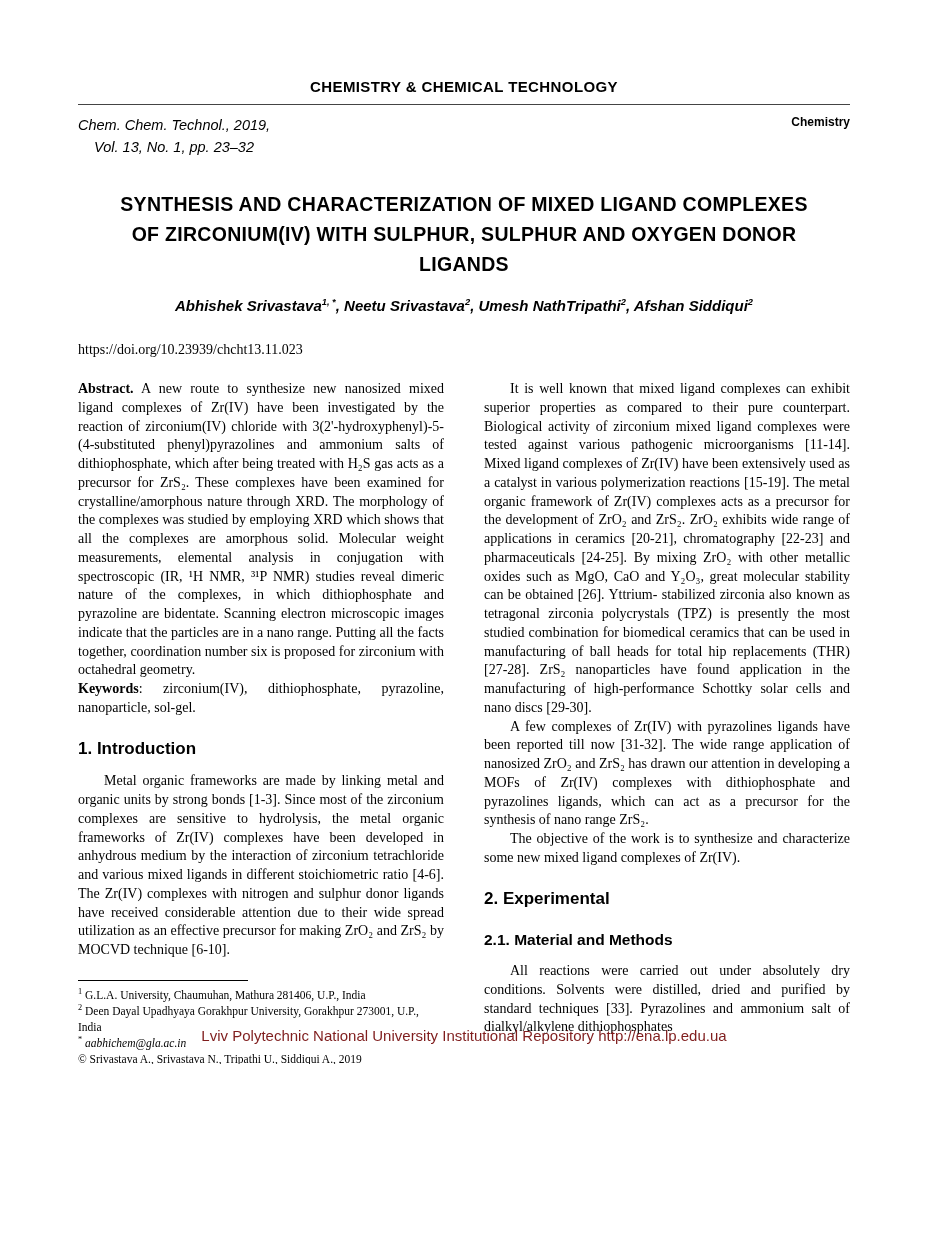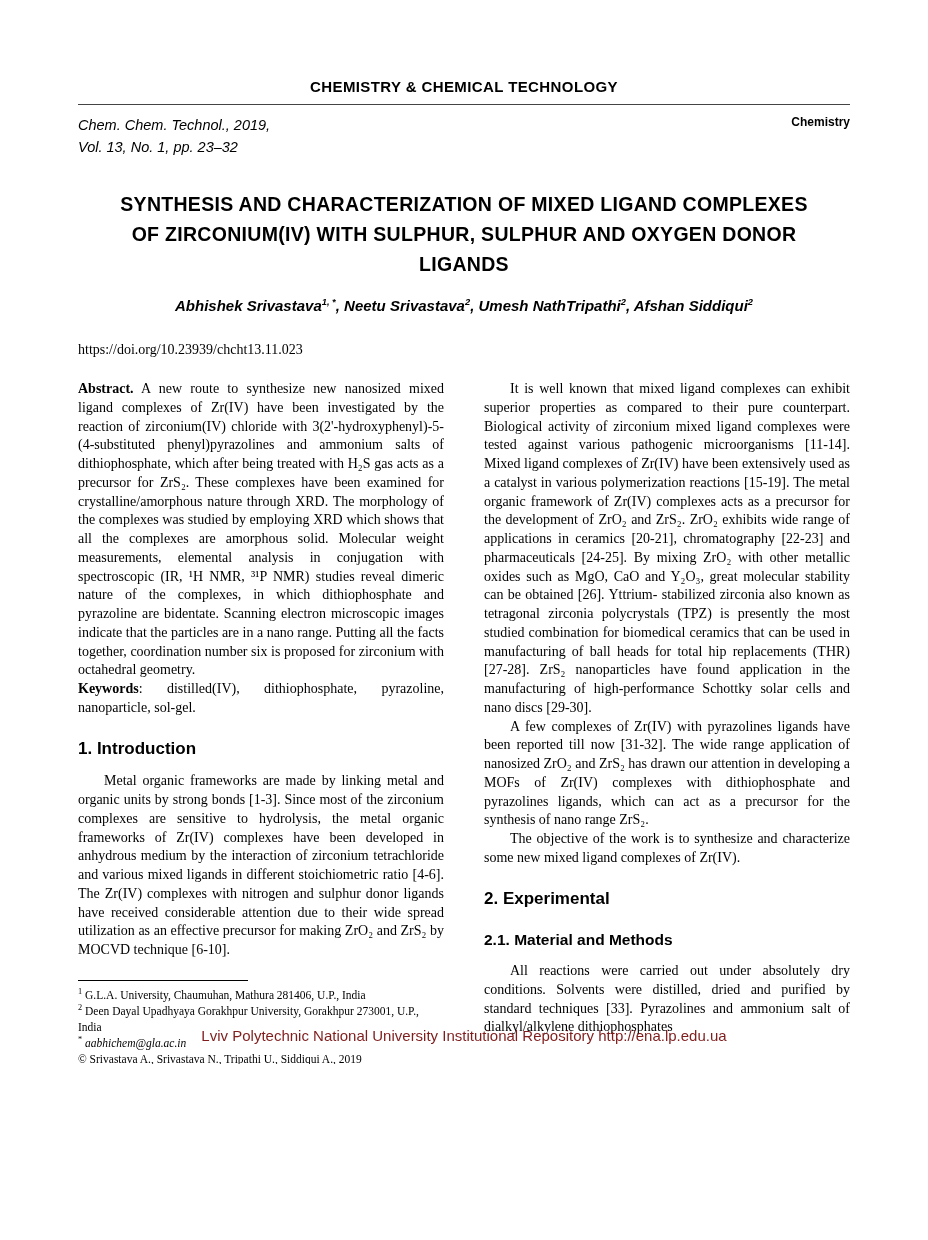--- a/index.html
+++ b/index.html
@@ -9,21 +9,21 @@
     font-family:"Liberation Serif","DejaVu Serif",serif; color:#000;
   }
   .content { padding:78px 78px 0 78px; box-sizing:border-box; }
 
   .journal-header {
     text-align:center; font-family:"Liberation Sans","DejaVu Sans",sans-serif;
     font-weight:bold; font-size:15px; letter-spacing:0.4px;
   }
   .header-rule { border:none; border-top:1px solid #444; margin:9px 0 10px 0; }
 
-  .cite-row { display:flex; justify-content:space-between; align-items:flex-start; margin-top:8px; }
+  .cite-row { display:flex; justify-content:space-between; align-items:flex-start; margin-top:8px;text-align:center; }
   .cite-left {
     font-family:"Liberation Sans","DejaVu Sans",sans-serif; font-style:italic;
     font-size:14.5px; line-height:1.5;
   }
   .cite-right {
     font-family:"Liberation Sans","DejaVu Sans",sans-serif; font-weight:bold; font-size:12px;
   }
 
   .title {
     font-family:"Liberation Sans","DejaVu Sans",sans-serif; font-weight:bold;
@@ -88,21 +88,21 @@
 
     <div class="authors"><span><span>Abhishek Srivastava</span><sup>1, *</sup></span><span>, </span><span><span>Neetu Srivastava</span><sup>2</sup></span><span>, </span><span><span>Umesh NathTripathi</span><sup>2</sup></span><span>, </span><span><span>Afshan Siddiqui</span><sup>2</sup></span></div>
 
     <div class="doi">https://doi.org/10.23939/chcht13.11.023</div>
 
     <div class="columns">
 
       <div class="col col-left">
         <p class="abstract"><b>Abstract.</b><span> A new route to synthesize new nanosized mixed ligand complexes of Zr(IV) have been investigated by the reaction of zirconium(IV) chloride with 3(2'-hydroxyphenyl)-5-(4-substituted phenyl)pyrazolines and ammonium salts of dithiophosphate, which after being treated with H₂S gas acts as a precursor for ZrS₂. These complexes have been examined for crystalline/amorphous nature through XRD. The morphology of the complexes was studied by employing XRD which shows that all the complexes are amorphous solid. Molecular weight measurements, elemental analysis in conjugation with spectroscopic (IR, ¹H NMR, ³¹P NMR) studies reveal dimeric nature of the complexes, in which dithiophosphate and pyrazoline are bidentate. Scanning electron microscopic images indicate that the particles are in a nano range. Putting all the facts together, coordination number six is proposed for zirconium with octahedral geometry.</span></p>
 
-        <p class="keywords"><b>Keywords</b><span>: distilled(IV), dithiophosphate, pyrazoline, nanoparticle, sol-gel.</span></p>
+        <p class="keywords"><b>Keywords</b><span>: zirconium(IV), dithiophosphate, pyrazoline, nanoparticle, sol-gel.</span></p>
 
         <h2 class="sec-heading">1. Introduction</h2>
 
         <p class="indent">Metal organic frameworks are made by linking metal and organic units by strong bonds [1-3]. Since most of the zirconium complexes are sensitive to hydrolysis, the metal organic frameworks of Zr(IV) complexes have been developed in anhydrous medium by the interaction of zirconium tetrachloride and various mixed ligands in different stoichiometric ratio [4-6]. The Zr(IV) complexes with nitrogen and sulphur donor ligands have received considerable attention due to their wide spread utilization as an effective precursor for making ZrO₂ and ZrS₂ by MOCVD technique [6-10].</p>
 
         <div class="footnote-block">
           <hr class="footnote-rule">
           <div class="footnotes">
             <div><sup>1</sup> <span>G.L.A. University, Chaumuhan, Mathura 281406, U.P., India</span></div>
             <div><sup>2</sup> <span>Deen Dayal Upadhyaya Gorakhpur University, Gorakhpur 273001, U.P., India</span></div>

